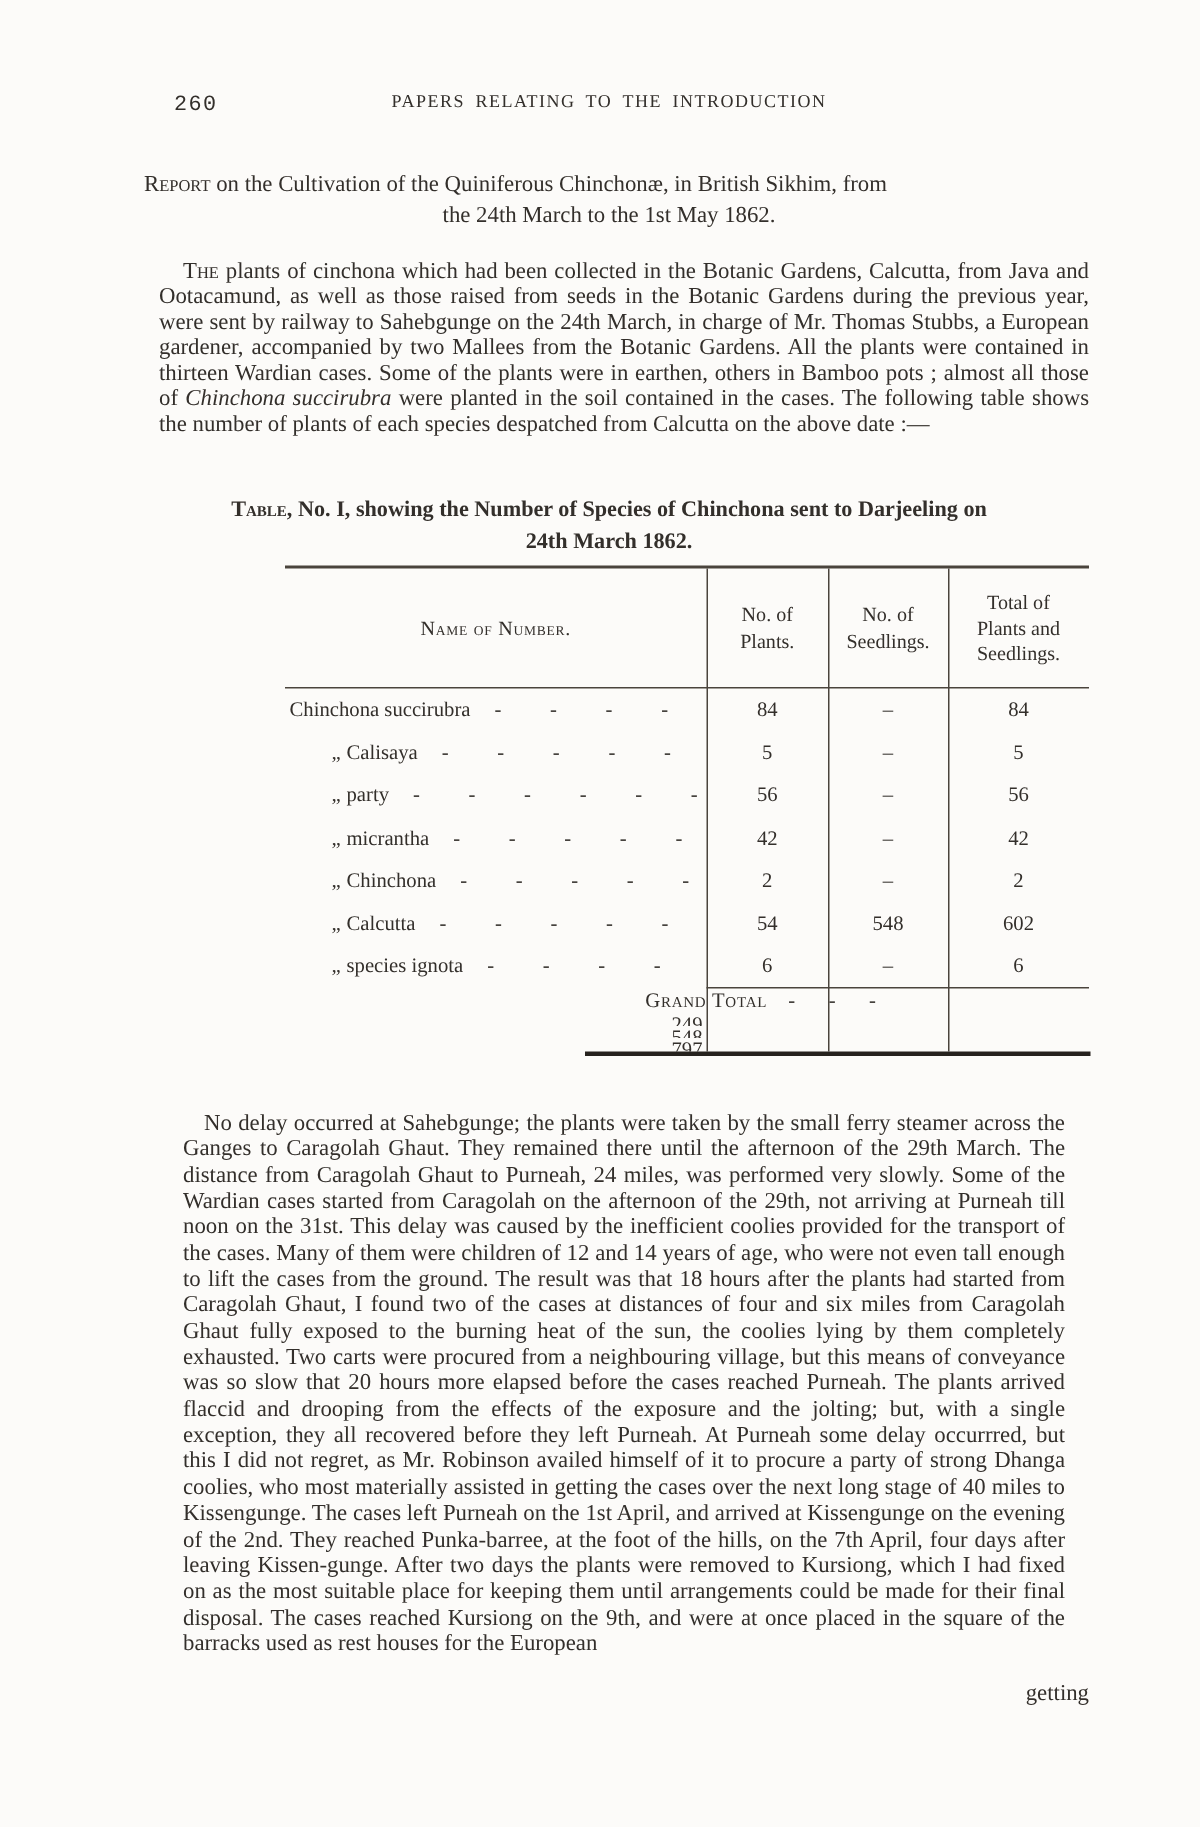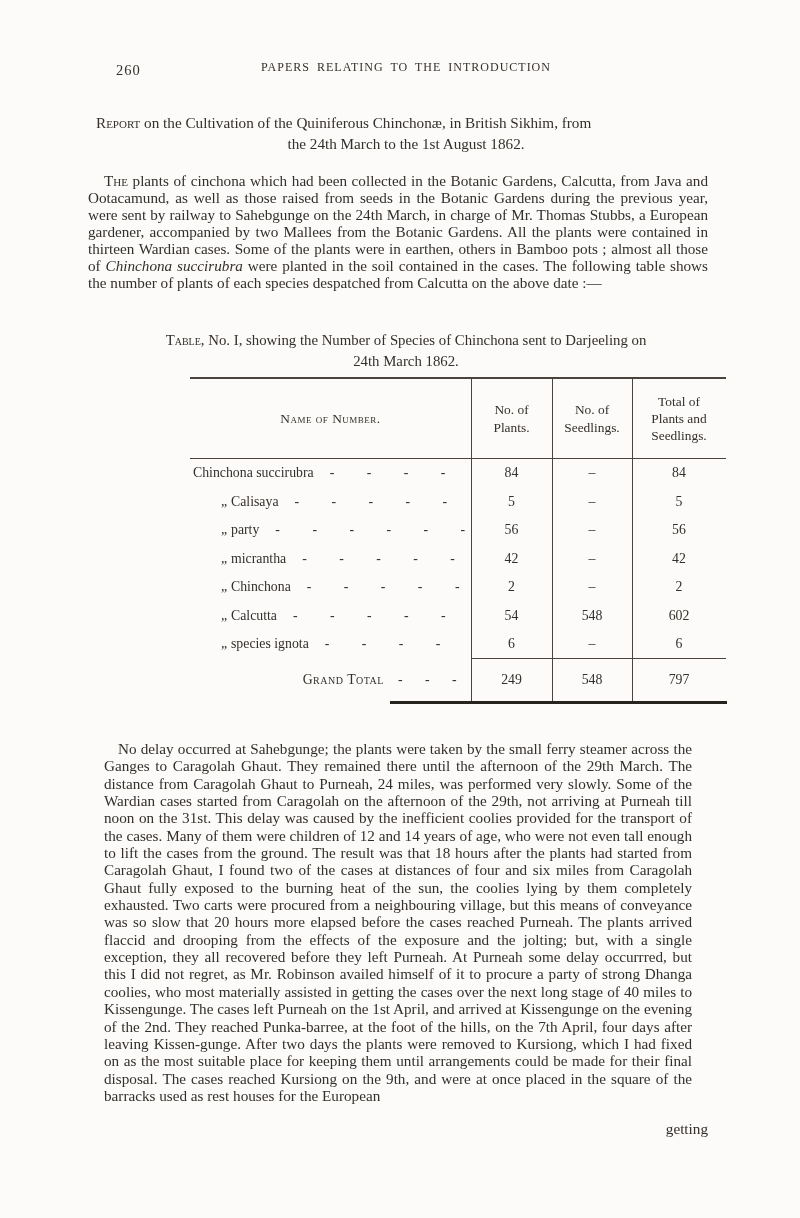--- a/index.html
+++ b/index.html
@@ -9,33 +9,33 @@
     margin:0 auto;
     background:#fcfbf9;
     color:#332f2b;
     font-family:"Liberation Serif","DejaVu Serif",serif;
     overflow:hidden;
   }
   .sc{font-variant:small-caps;}
   .it{font-style:italic;}
   
   .running-header{position:absolute;top:60px;left:96px;width:620px;height:22px;}
-  .page-number{position:absolute;left:20px;top:2px;font-size:14.5px;letter-spacing:1px;}
+  .page-number{position:absolute;left:20px;top:2px;font-size:14.5px;letter-spacing:1px;font-family:Liberation Mono, monospace;}
   .running-title{display:block;text-align:center;font-size:12px;letter-spacing:1px;word-spacing:3px;}
   
   .report-heading{position:absolute;top:112px;left:96px;width:620px;font-size:15.2px;line-height:21px;}
   .report-heading .line2{text-align:center;}
   
-  .para{position:absolute;left:88px;width:620px;font-size:15.2px;text-align:justify;}
+  .para{position:absolute;left:106px;width:620px;font-size:15.2px;text-align:justify;}
   #para1{top:157px;line-height:17px;text-indent:16px;}
   #para2wrap{top:724px;line-height:17.35px;}
   #para2wrap p{margin:16px;text-indent:14px;}
   .catchword{text-align:right;text-indent:0;}
   
-  .table-caption{position:absolute;top:330px;left:96px;width:620px;text-align:center;font-size:14.8px;line-height:21px;}
+  .table-caption{position:absolute;top:330px;left:96px;width:620px;text-align:center;font-size:14.8px;line-height:21px;font-weight:bold;}
   
   .datatable{
     position:absolute;top:377px;left:190px;width:536px;height:326px;
     border-top:2px solid #4a443d;
     font-size:13.8px;
   }
   .vline{position:absolute;top:0;width:1px;height:322px;background:#4a443d;}
   .vline.v1{left:281px;} .vline.v2{left:362px;} .vline.v3{left:442px;}
   .thead{display:flex;height:79px;border-bottom:1px solid #4a443d;align-items:stretch;}
   .hc{display:flex;align-items:center;justify-content:center;text-align:center;white-space:pre-line;line-height:18px;font-size:13.4px;}
@@ -43,38 +43,38 @@
   .hc.plants{width:81px;} .hc.seedlings{width:80px;} .hc.total{width:94px;line-height:17px;}
   .trow{display:flex;height:28.5px;align-items:center;}
   .c{overflow:hidden;}
   .c.name{width:281px;display:flex;align-items:baseline;padding-left:3px;box-sizing:border-box;white-space:nowrap;}
   .c.num{width:81px;text-align:center;}
   .c.num2{width:80px;text-align:center;}
   .c.tot{width:94px;text-align:center;}
   .ditto{display:inline-block;margin-left:24px;width:14px;text-align:center;}
   .dashes{flex:1;word-spacing:2.1em;padding-left:16px;white-space:nowrap;overflow:hidden;}
   .gtsep{position:absolute;top:279px;left:281px;width:255px;height:1px;background:#4a443d;}
-  .gtrow{position:absolute;top:280px;left:0;width:536px;height:42px;display:flex;align-items:center;}
+  .gtrow{position:absolute;top:280px;left:0;width:536px;height:42px;display:flex;align-items:center;flex-direction:column;}
   .gtname{width:281px;display:flex;justify-content:flex-end;align-items:baseline;box-sizing:border-box;padding-right:14px;white-space:nowrap;letter-spacing:0.5px;}
   .gtdashes{word-spacing:1.3em;padding-left:14px;}
   .bottomrule{position:absolute;top:322px;left:200px;width:337px;height:3px;background:#26221e;}
 </style>
 </head>
 <body>
 
 <div class="page">
 
   <div class="running-header">
     <span class="page-number">260</span>
     <span class="running-title">PAPERS RELATING TO THE INTRODUCTION</span>
   </div>
 
   <div class="report-heading">
     <div class="line1"><span class="sc">Report</span><span> on the Cultivation of the Quiniferous Chinchonæ, in British Sikhim, from</span></div>
-    <div class="line2">the 24th March to the 1st August 1862.</div>
+    <div class="line2">the 24th March to the 1st May 1862.</div>
   </div>
 
   <p class="para" id="para1"><span class="sc">The</span><span> plants of cinchona which had been collected in the Botanic Gardens, Calcutta, from Java and Ootacamund, as well as those raised from seeds in the Botanic Gardens during the previous year, were sent by railway to Sahebgunge on the 24th March, in charge of Mr. Thomas Stubbs, a European gardener, accompanied by two Mallees from the Botanic Gardens. All the plants were contained in thirteen Wardian cases. Some of the plants were in earthen, others in Bamboo pots ; almost all those of </span><span class="it">Chinchona succirubra</span><span> were planted in the soil contained in the cases. The following table shows the number of plants of each species despatched from Calcutta on the above date :—</span></p>
 
   <div class="table-caption">
     <div><span class="sc">Table</span><span>, No. I, showing the Number of Species of Chinchona sent to Darjeeling on</span></div>
     <div>24th March 1862.</div>
   </div>
 
   <div class="datatable">

